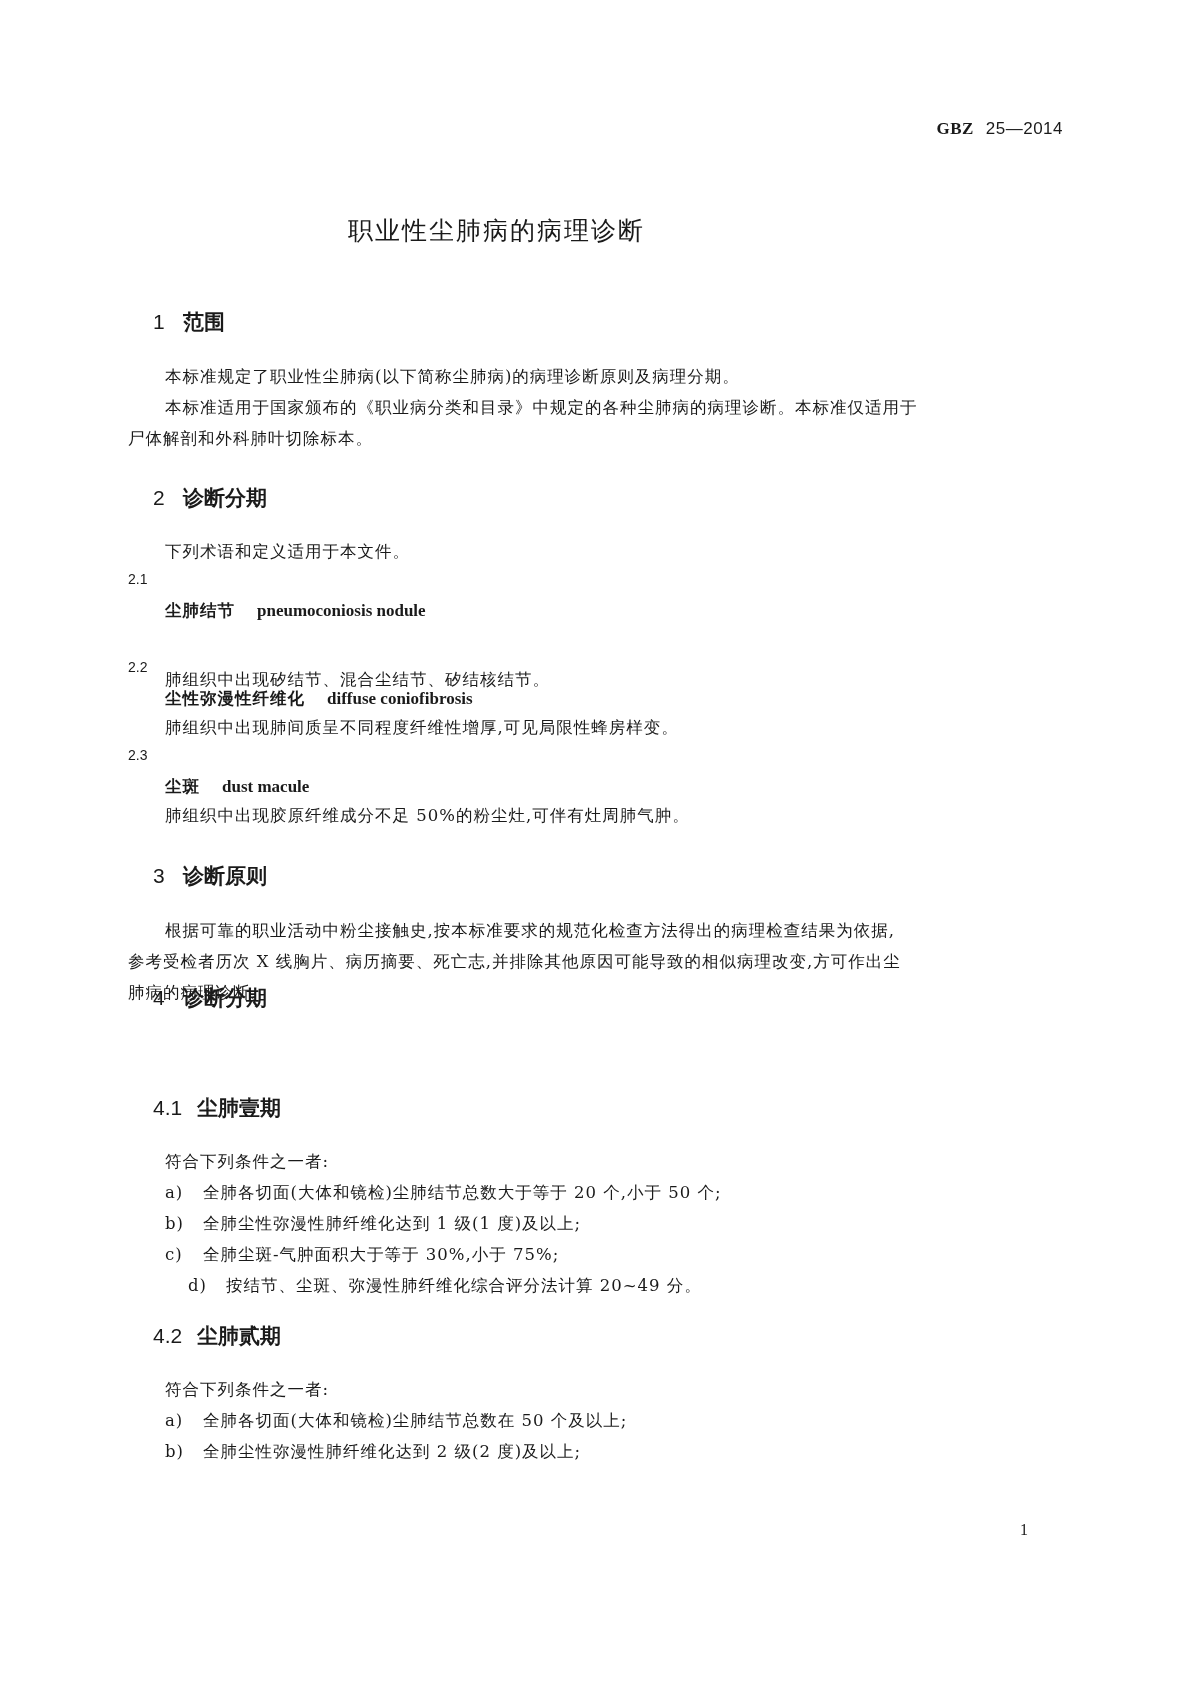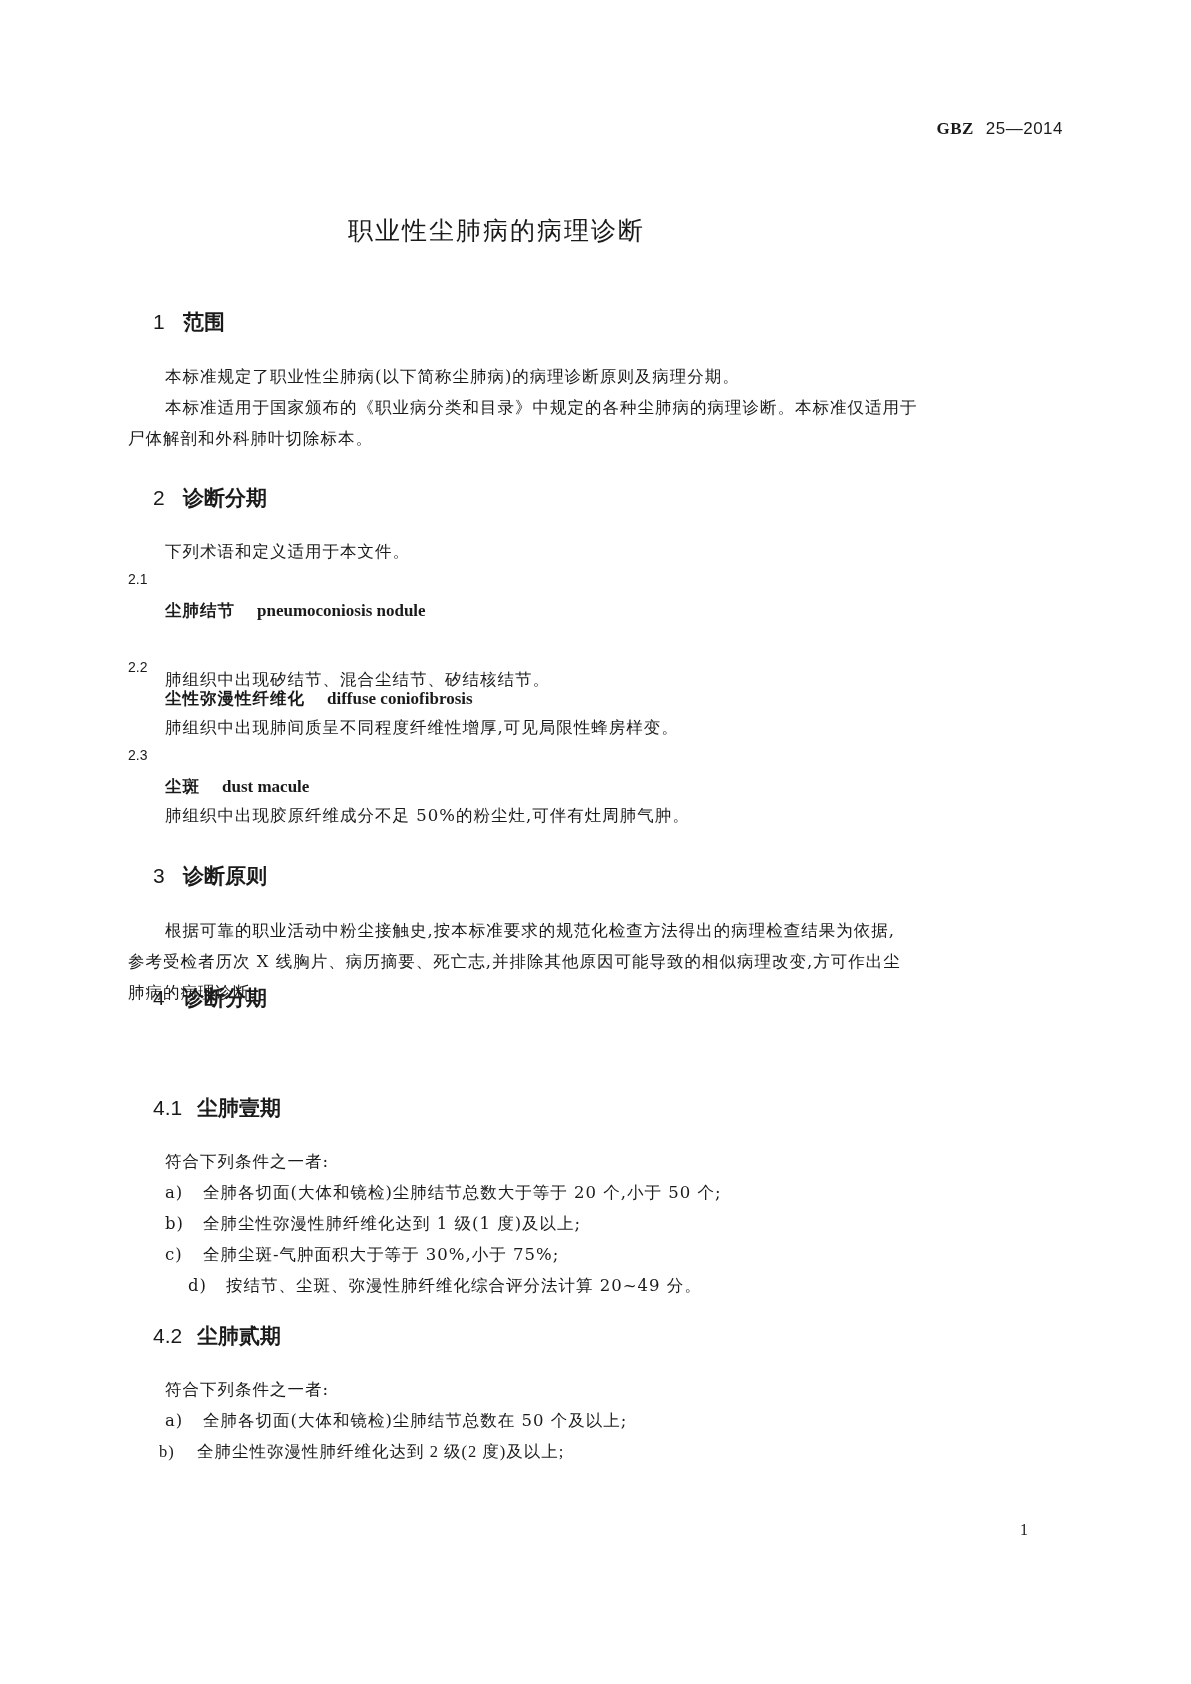--- a/index.html
+++ b/index.html
@@ -88,17 +88,17 @@
   <span class="item-label">d)</span><span>按结节、尘斑、弥漫性肺纤维化综合评分法计算 20~49 分。</span>
 </div>
 
 <div class="abs h" style="top:1322px; left:128px;">
   <span class="no" style="width:44px;">4.2</span><span>尘肺贰期</span>
 </div>
 <div class="abs p" style="top:1379px; left:165px;">符合下列条件之一者:</div>
 <div class="abs p" style="top:1410px; left:165px;">
   <span class="item-label">a)</span><span>全肺各切面(大体和镜检)尘肺结节总数在 50 个及以上;</span>
 </div>
-<div class="abs p" style="top:1441px; left:159px;font-family:Liberation Serif, serif;">
+<div class="abs p" style="top:1441px; left:165px;">
   <span class="item-label">b)</span><span>全肺尘性弥漫性肺纤维化达到 2 级(2 度)及以上;</span>
 </div>
 
 <div class="abs page-no" style="top:1521px; left:1020px;">1</div>
 
 </body></html>

